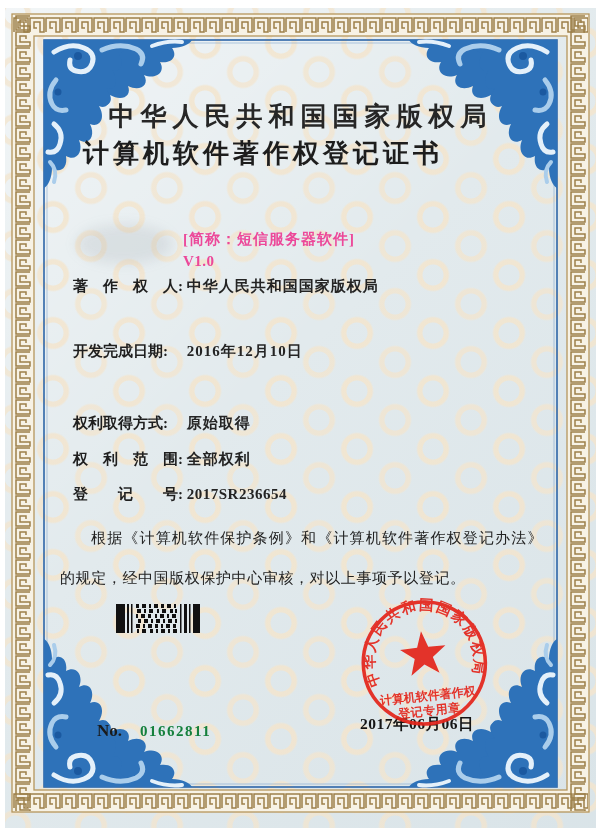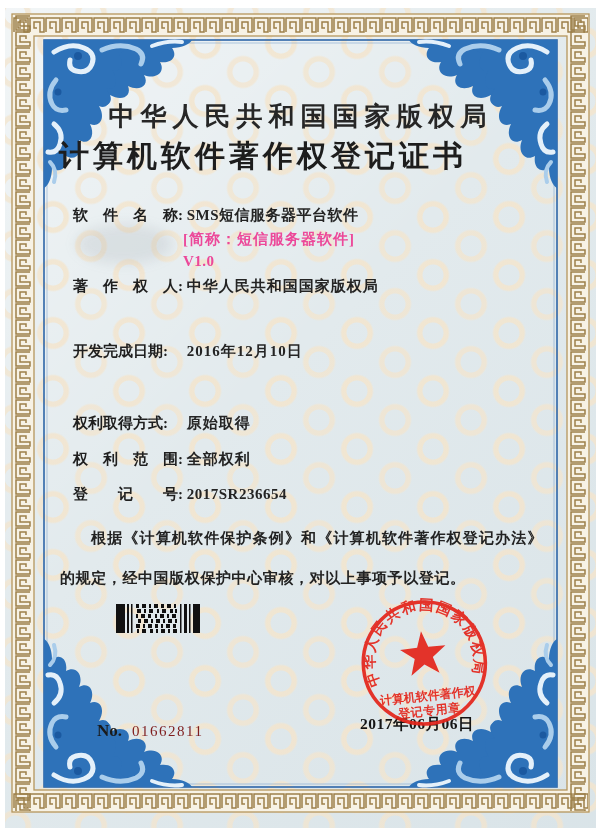--- a/index.html
+++ b/index.html
@@ -18,47 +18,47 @@
     background-position:10px 6px,48px 35px,0 0;}
 
   .frame{position:absolute;left:0;top:0;z-index:2;pointer-events:none;}
 
   .smudge{position:absolute;left:76px;top:224px;width:96px;height:40px;z-index:3;
     background:rgba(110,115,122,0.12);border-radius:50%;filter:blur(6px);}
 
   .txt{position:absolute;color:#242424;white-space:nowrap;z-index:4;}
   .authority{left:0;width:601px;top:99px;text-align:center;font-size:26px;font-weight:700;
     letter-spacing:6px;color:#262626;}
-  .cert-title{left:0;width:526px;top:136px;text-align:center;font-size:30px;font-weight:700;
+  .cert-title{left:0;width:526px;top:136px;text-align:center;font-size:26px;font-weight:700;
     letter-spacing:4px;color:#1d1d1d;}
   .cert-no{right:58px;top:186px;font-size:12px;font-weight:700;color:#3a3a3a;letter-spacing:0.5px;}
   .cert-no .cno-label{margin-right:9px;}
 
   .row{position:absolute;left:73px;font-size:15px;font-weight:700;z-index:4;white-space:nowrap;color:#242424;}
   .row .lbl{display:inline-block;width:110px;color:#1f1f1f;}
   .row .val{letter-spacing:1px;color:#242424;}
   .row .val.latin{letter-spacing:0.5px;}
   .subline{position:absolute;left:183px;font-size:15px;font-weight:700;letter-spacing:1px;z-index:4;color:#ec4899;}
 
   .statement{position:absolute;left:60px;top:518px;width:483px;z-index:4;
-    font-size:15px;font-weight:700;line-height:40px;letter-spacing:0.6px;
+    font-size:15px;font-weight:400;line-height:40px;letter-spacing:0.6px;
     text-indent:31px;text-align:justify;color:#222;white-space:normal;}
 
   .barcode{position:absolute;left:116px;top:604px;z-index:4;}
 
   .issue-date{position:absolute;left:360px;top:714px;z-index:4;
     font-size:15.5px;font-weight:700;letter-spacing:0.5px;color:#141414;}
 
   .seal{position:absolute;left:354px;top:590px;z-index:5;opacity:0.93;
     transform:rotate(-6deg);}
   .seal text{fill:#e4261c;font-weight:700;font-family:"Liberation Serif","DejaVu Serif",serif;}
 
   .serial{position:absolute;left:97px;top:721px;z-index:4;white-space:nowrap;}
   .serial .s-lbl{font-size:17px;font-weight:700;color:#1a1a1a;}
-  .serial .s-num{font-size:15px;font-weight:400;color:#7f1d1d;letter-spacing:1.5px;margin-left:10px;}
+  .serial .s-num{font-size:15px;font-weight:700;color:#15803d;letter-spacing:1.5px;margin-left:18px;}
 </style>
 </head>
 <body>
 
 <div id="stage">
 
   <div class="paper"></div>
 
   <svg class="frame" width="601" height="828" viewBox="0 0 601 828" xmlns="http://www.w3.org/2000/svg">
     <defs>
@@ -111,24 +111,20 @@
     <use href="#orn" transform="translate(557,40) scale(-1,1)"></use>
     <use href="#orn" transform="translate(44,787) scale(1,-1)"></use>
     <use href="#orn" transform="translate(557,787) scale(-1,-1)"></use>
   </svg>
 
   <div class="smudge"></div>
 
   <div class="txt authority">中华人民共和国国家版权局</div>
   <div class="txt cert-title">计算机软件著作权登记证书</div>
 
-  <div class="row" style="top:206px">
-    <span class="lbl">软　件　名　称:</span>
-    <span class="val latin">SMS短信服务器平台软件</span>
-  </div>
   <div class="subline" style="top:230px">[简称：短信服务器软件]</div>
   <div class="subline" style="top:253px;letter-spacing:0.5px">V1.0</div>
 
   <div class="row" style="top:277px">
     <span class="lbl">著　作　权　人:</span>
     <span class="val">中华人民共和国国家版权局</span>
   </div>
 
   <div class="row" style="top:342px">
     <span class="lbl">开发完成日期:</span>

